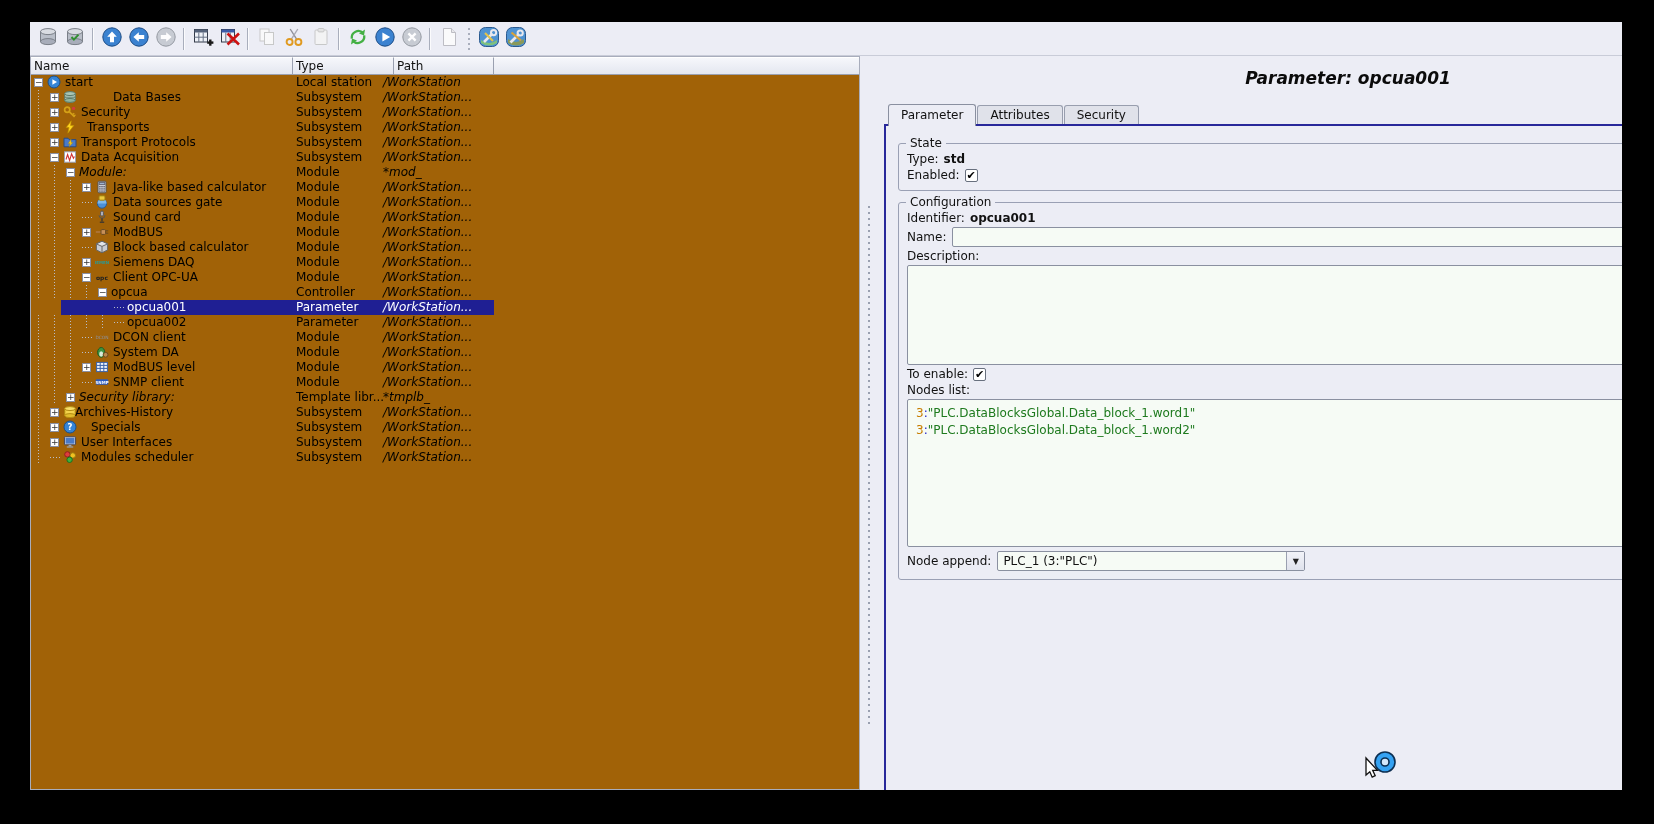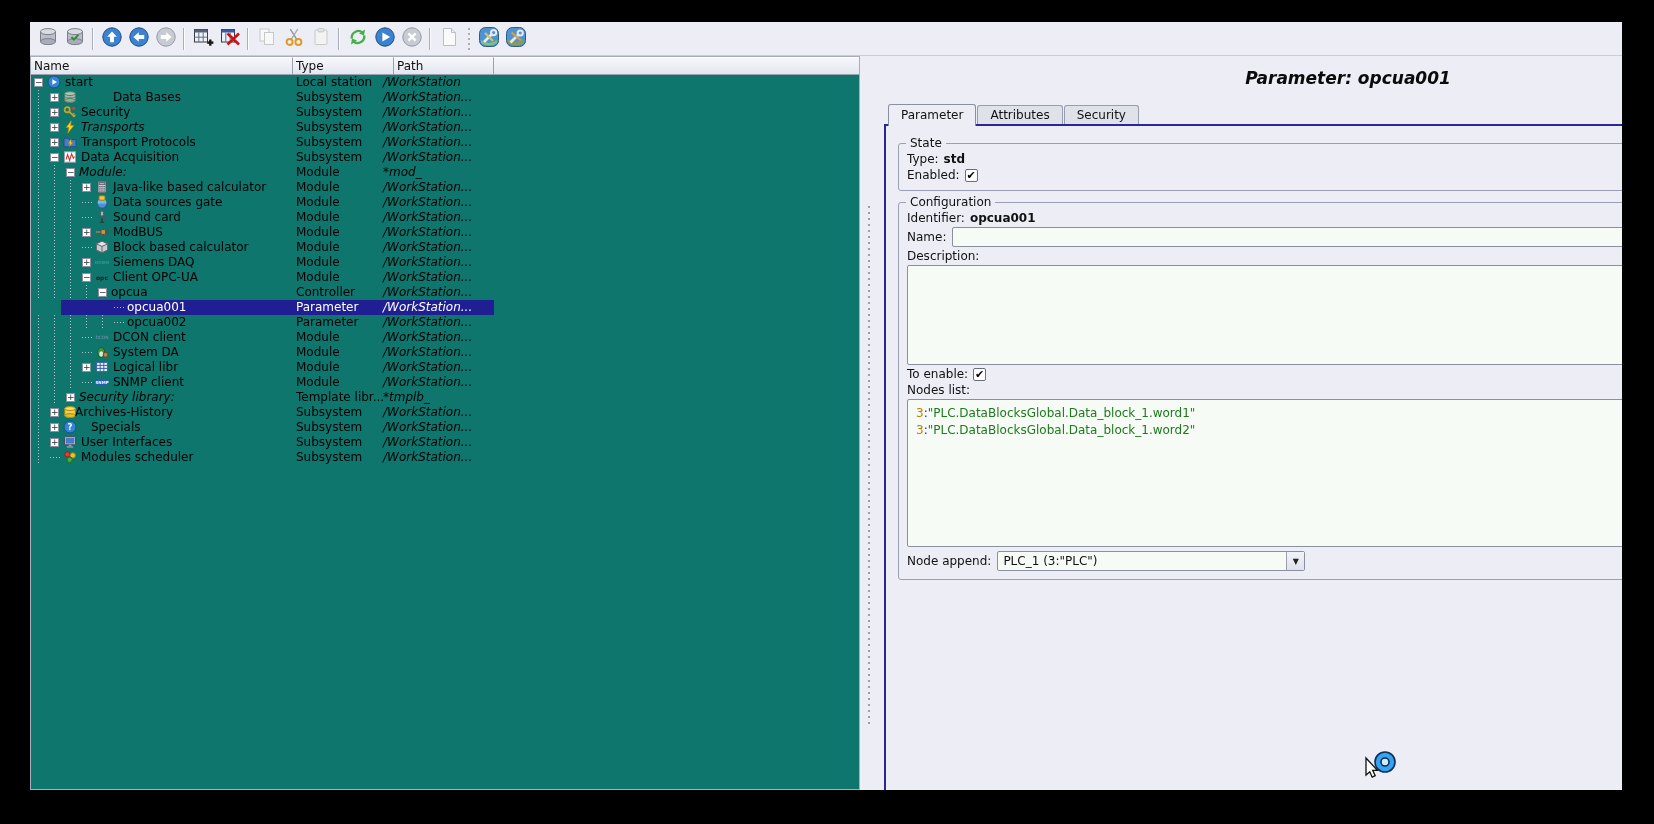--- a/index.html
+++ b/index.html
@@ -11,21 +11,21 @@
     border-bottom:1px solid #c9ccd8;background:#ecedf5;}
   .tb-btn{width:27px;height:27px;flex:none;display:flex;align-items:center;justify-content:center;
     border-radius:2px;}
   .tb-btn.disabled{opacity:.9}
   .tb-sep{width:1px;height:22px;background:#a9aebc;border-right:1px solid #fbfbfd;margin:0 4px;flex:none;}
   .tb-handle{width:7px;height:22px;margin:0 3px;flex:none;
     background-image:repeating-linear-gradient(to bottom,#a9aebc 0 2px,transparent 2px 5px);
     background-size:2px 100%;background-repeat:no-repeat;background-position:center;}
   
   #content{flex:1;display:flex;min-height:0;}
-  #tree-panel{width:828px;flex:none;background:#0f766e;border:1px solid #a8adbc;
+  #tree-panel{width:828px;flex:none;background:#a16207;border:1px solid #a8adbc;
     display:flex;flex-direction:column;overflow:hidden;}
   #tree-header{height:18px;flex:none;display:flex;font-size:12px;color:#111;}
   .hsec{background:linear-gradient(#f6f7fb,#e4e7f0);border-right:1px solid #9aa0b0;
     border-bottom:1px solid #9aa0b0;border-top:1px solid #fff;line-height:17px;
     padding-left:3px;box-sizing:border-box;flex:none;}
   .hfill{flex:1;background:linear-gradient(#f6f7fb,#e4e7f0);border-bottom:1px solid #9aa0b0;border-top:1px solid #fff;}
   #tree-rows{flex:1;position:relative;font-size:12px;overflow:hidden;}
   .trow{height:15px;line-height:15px;position:relative;white-space:nowrap;}
   .selbg{position:absolute;left:30px;width:433px;top:0;bottom:0;background:#1f1f93;z-index:0;}
   .cell{position:absolute;top:0;height:15px;overflow:hidden;z-index:1;}
@@ -263,21 +263,21 @@
             <div class="cell c-type">Subsystem</div>
             <div class="cell c-path">/WorkStation...</div>
           </div>
           <div class="trow">
             <div class="cell c-name">
               <div class="guide" style="left: 7px;"></div>
               <span class="exp" style="left: 19px;">+</span>
               <span class="ticon" style="left: 32px;"><svg width="14" height="14" viewBox="0 0 14 14">
                   <path d="M8.2 0.8 L3.2 7.6 H6 L4.8 13.2 L10.8 5.6 H7.6 Z" fill="#ffd21e" stroke="#bd8f00" stroke-width="0.7"></path>
                 </svg></span>
-              <span class="tlabel" style="left: 50px; font-style: italic;">Transports</span>
+              <span class="tlabel" style="left: 56px;">Transports</span>
             </div>
             <div class="cell c-type">Subsystem</div>
             <div class="cell c-path">/WorkStation...</div>
           </div>
           <div class="trow">
             <div class="cell c-name">
               <div class="guide" style="left: 7px;"></div>
               <span class="exp" style="left: 19px;">+</span>
               <span class="ticon" style="left: 32px;"><svg width="14" height="14" viewBox="0 0 14 14">
                   <path d="M1 3.2 h4 l1.2 1.4 H13 V11.8 H1 Z" fill="#4a7ac8" stroke="#2a4a80"></path>
@@ -501,21 +501,21 @@
               <div class="guide" style="left: 23px;"></div>
               <div class="guide" style="left: 39px;"></div>
               <span class="exp" style="left: 51px;">+</span>
               <span class="ticon" style="left: 64px;"><svg width="14" height="14" viewBox="0 0 14 14">
                   <rect x="1.6" y="2.4" width="10.8" height="9.2" fill="#eef2fa" stroke="#3a62a8"></rect>
                   <line x1="1.6" y1="5.4" x2="12.4" y2="5.4" stroke="#3a62a8"></line>
                   <line x1="1.6" y1="8.4" x2="12.4" y2="8.4" stroke="#3a62a8"></line>
                   <line x1="5.2" y1="2.4" x2="5.2" y2="11.6" stroke="#3a62a8"></line>
                   <line x1="8.8" y1="2.4" x2="8.8" y2="11.6" stroke="#3a62a8"></line>
                 </svg></span>
-              <span class="tlabel" style="left: 82px;">Logical libr</span>
+              <span class="tlabel" style="left: 82px;">ModBUS level</span>
             </div>
             <div class="cell c-type">Module</div>
             <div class="cell c-path">/WorkStation...</div>
           </div>
           <div class="trow">
             <div class="cell c-name">
               <div class="guide" style="left: 7px;"></div>
               <div class="guide" style="left: 23px;"></div>
               <div class="guide" style="left: 39px;"></div>
               <div class="hdash" style="left: 51px;"></div>

